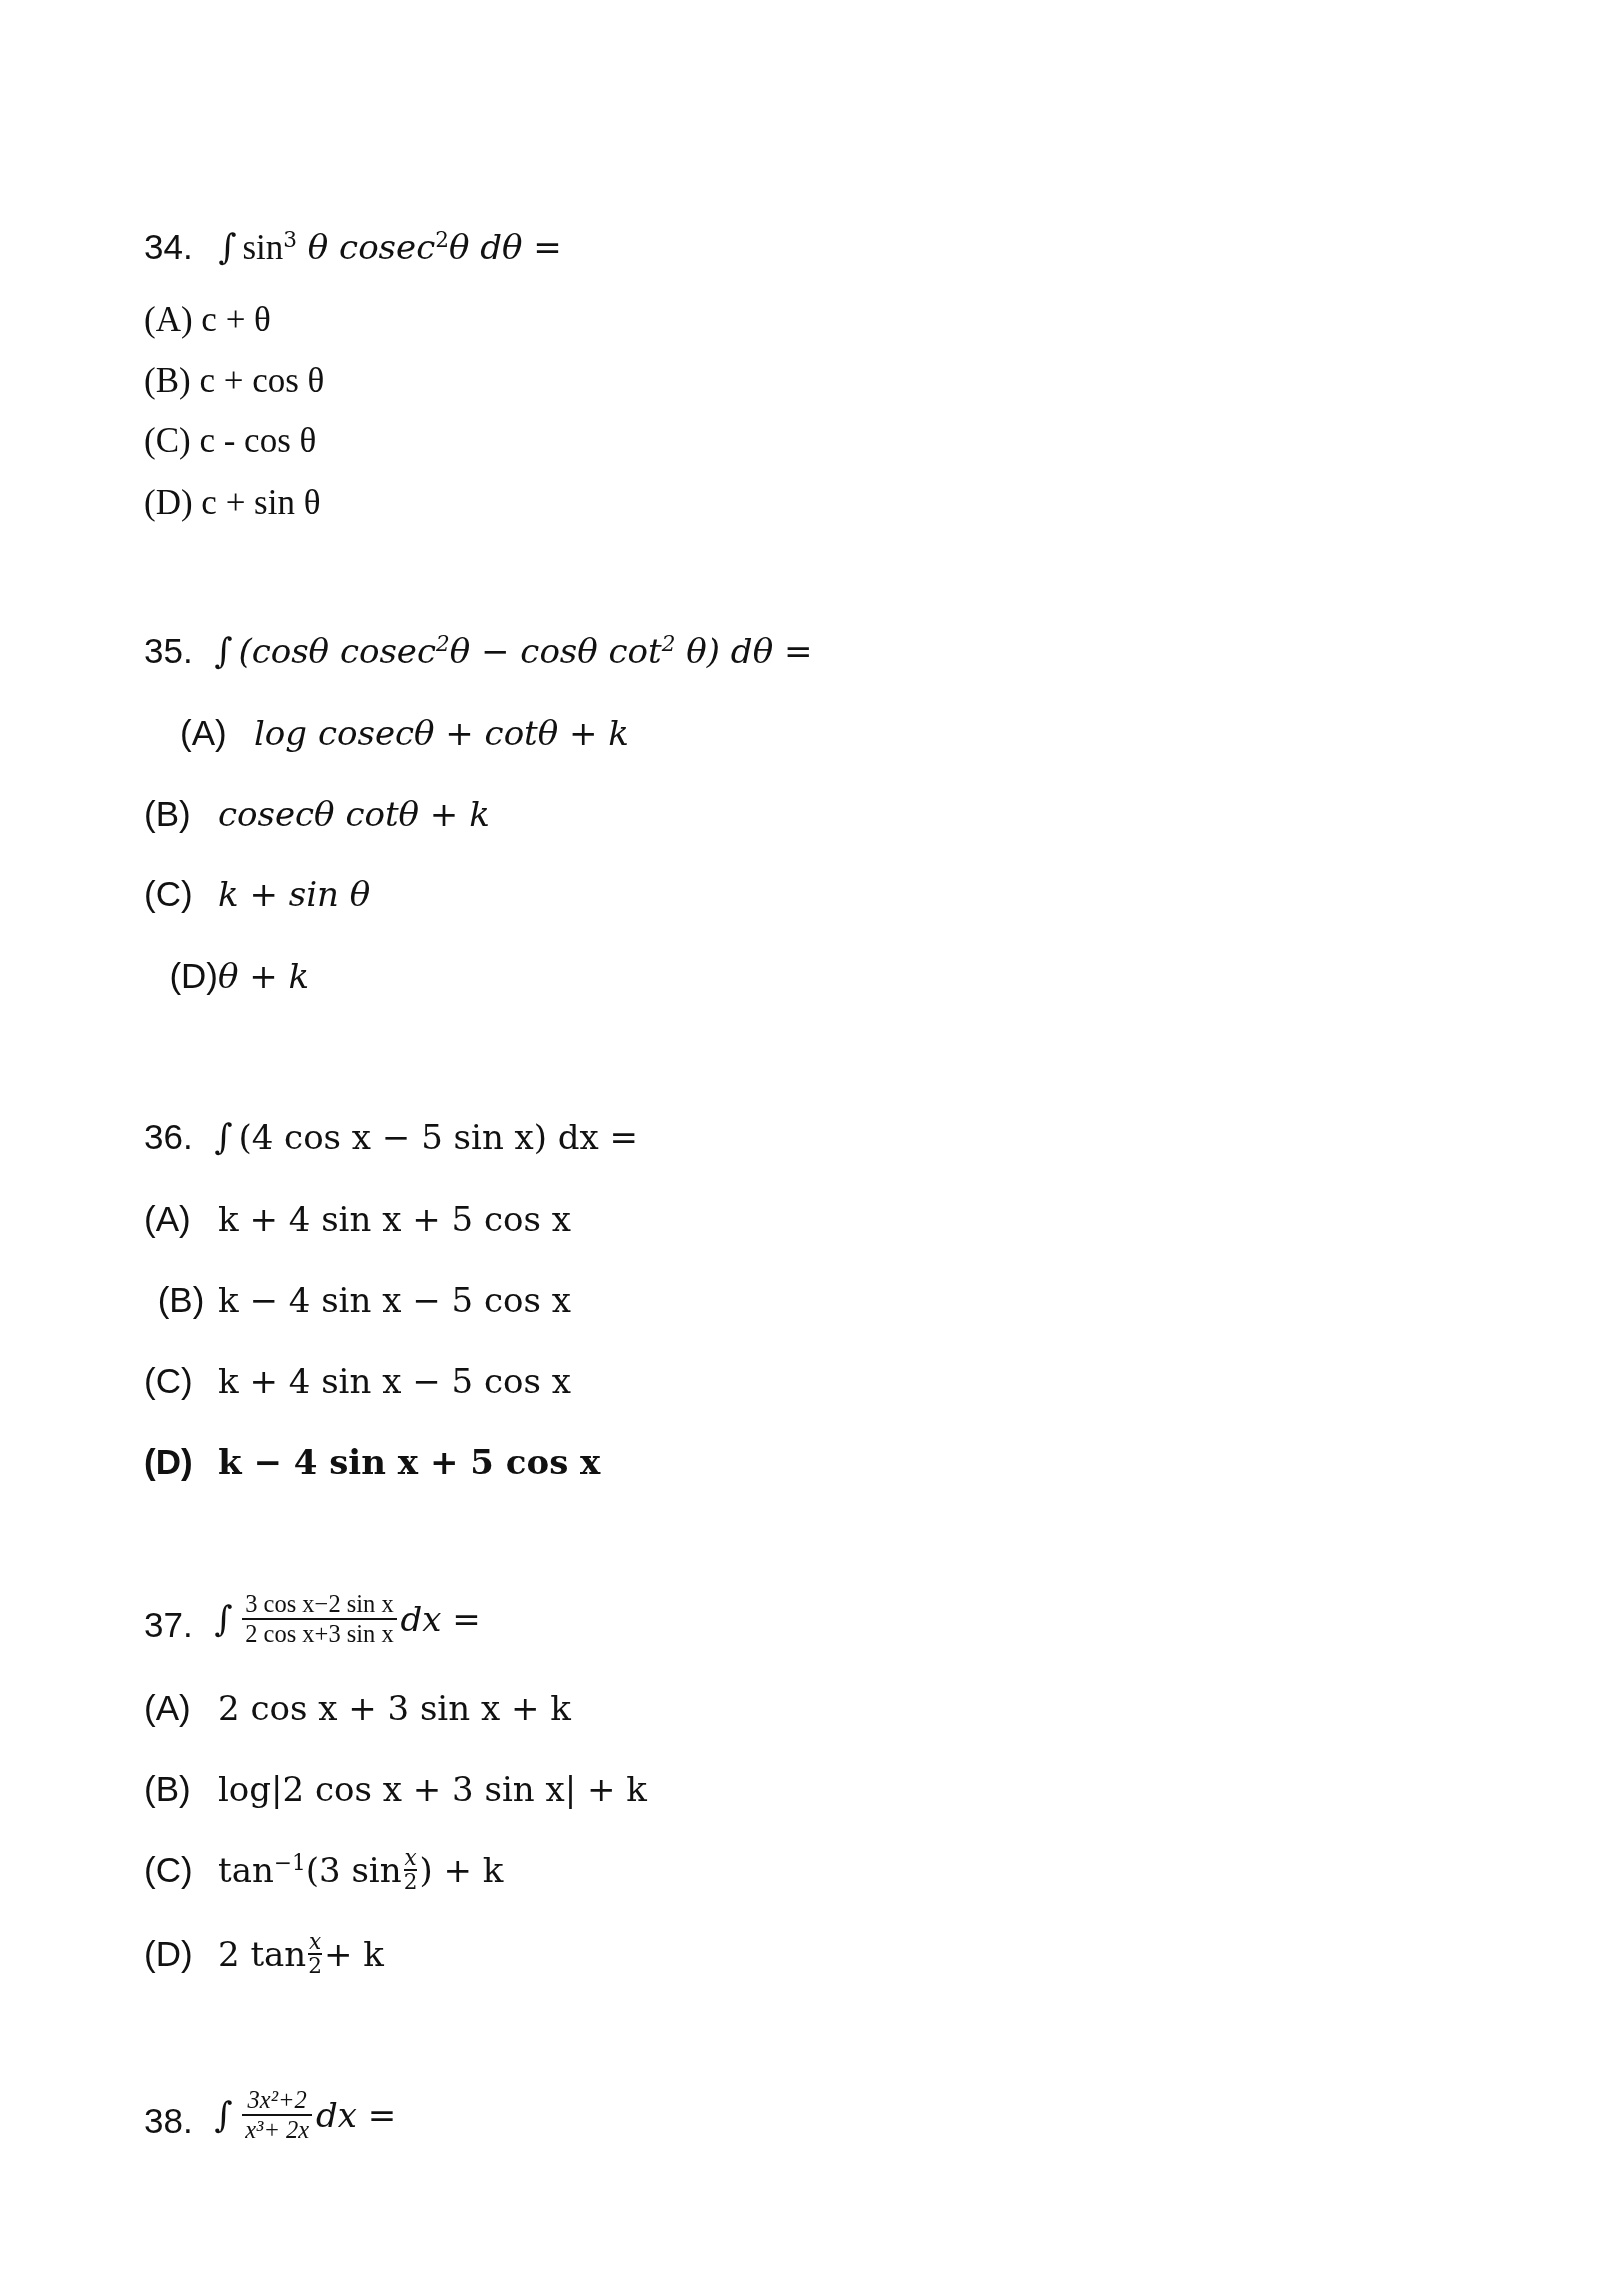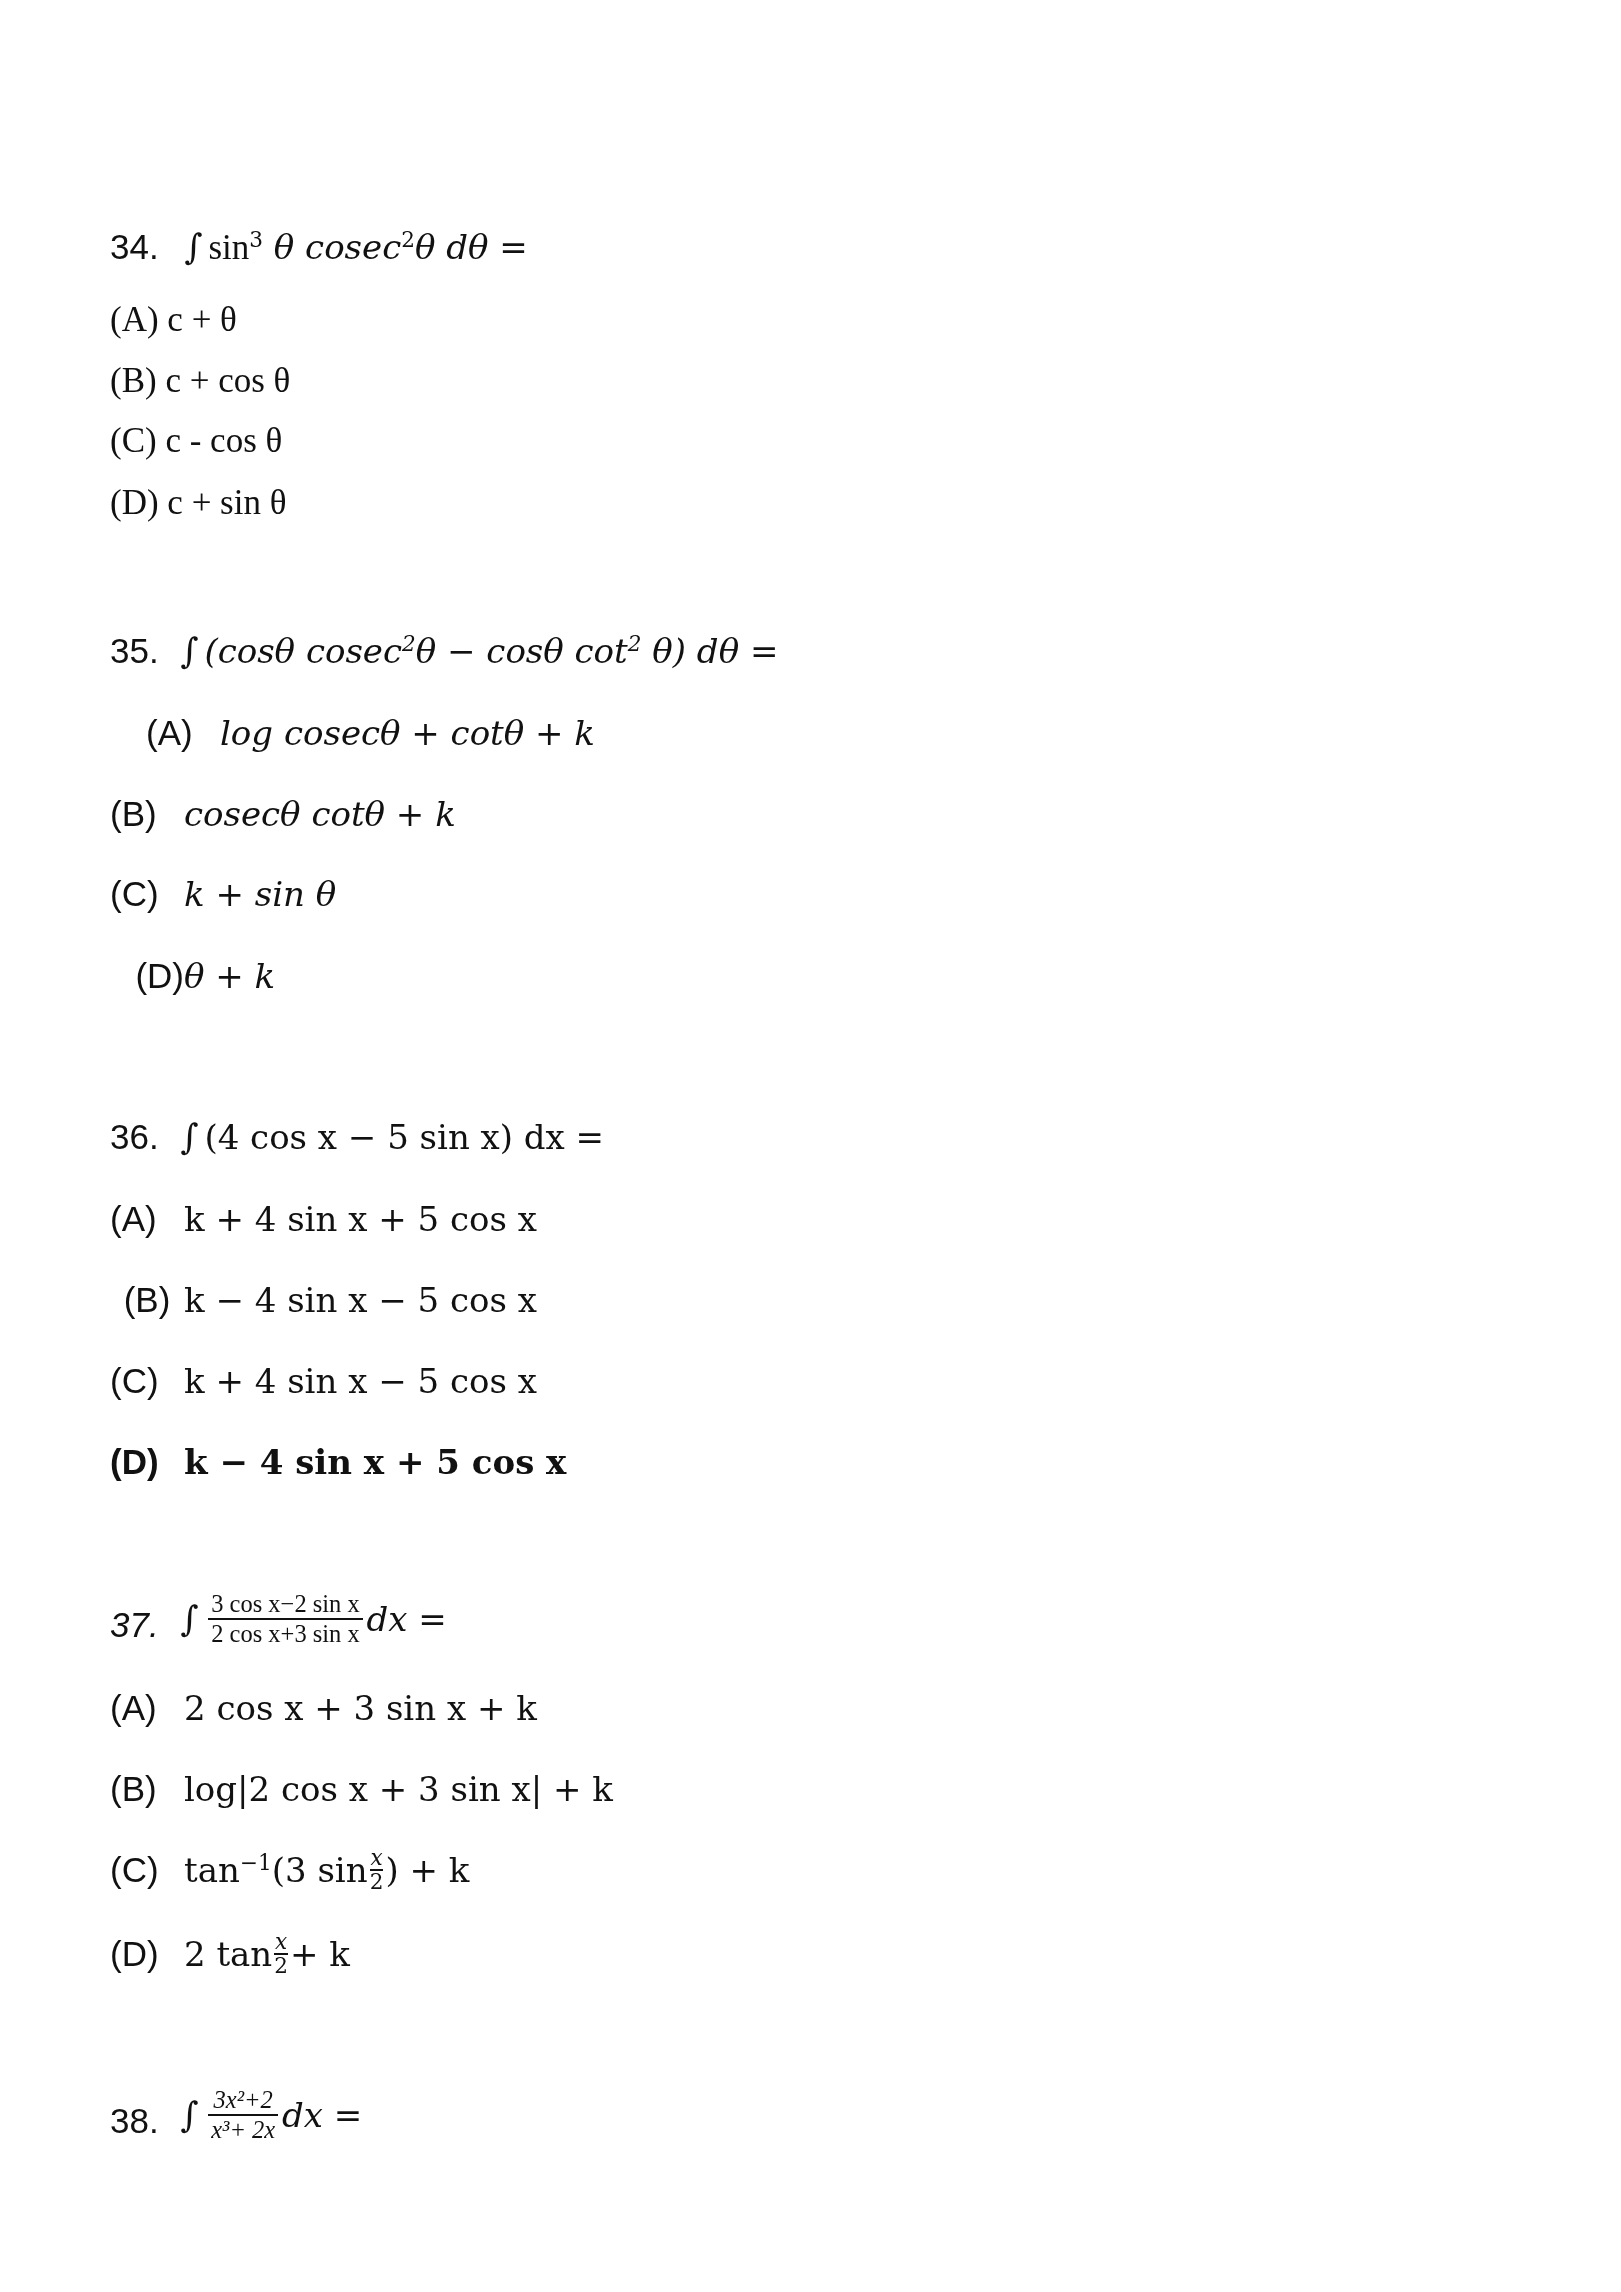--- a/index.html
+++ b/index.html
@@ -1,17 +1,17 @@
 <!DOCTYPE html>
 <html><head>
 <meta charset="utf-8">
 <style>
   html, body { margin:0; padding:0; background:#ffffff; }
   body { width:1621px; height:2293px; position:relative; overflow:hidden; color:#111; }
-  .q-line, .opt { position:absolute; left:110px; white-space:nowrap; }
+  .q-line, .opt { position:absolute; left:144px; white-space:nowrap; }
   .num { font-family:"Liberation Sans", sans-serif; font-size:35px; }
   .lbl { font-family:"Liberation Sans", sans-serif; font-size:35px; display:inline-block; width:74px; }
   .lbl-serif { font-family:"Liberation Serif", serif; font-size:35px; }
   .math { font-family:"DejaVu Serif", "Liberation Serif", serif; font-size:34px; }
   .tnr { font-family:"Liberation Serif", serif; font-size:35px; }
   .it { font-style:italic; }
   .frac { display:inline-block; vertical-align:middle; text-align:center; font-family:"Liberation Serif", serif; font-size:24.5px; margin:0 3.9px; }
   .frac .n { display:block; padding:0 2.9px; border-bottom:2.9px solid #111; line-height:1.15; }
   .frac .d { display:block; padding:0 2.9px; line-height:1.15; }
   .sfrac { display:inline-block; vertical-align:middle; text-align:center; font-size:21.6px; line-height:1.0; margin:0 2px; }
@@ -51,21 +51,21 @@
   <span class="math" style="margin-left:17.6px;">
     <span class="int">∫</span><span>(4 cos x − 5 sin x) dx =</span>
   </span>
 </div>
 <div class="opt" style="top:1199px;"><span class="lbl">(A)</span><span class="math">k + 4 sin x + 5 cos x</span></div>
 <div class="opt" style="top:1280px;text-align:center;"><span class="lbl">(B)</span><span class="math">k − 4 sin x − 5 cos x</span></div>
 <div class="opt" style="top:1361px;"><span class="lbl">(C)</span><span class="math">k + 4 sin x − 5 cos x</span></div>
 <div class="opt" style="top:1442px;font-weight:bold;"><span class="lbl">(D)</span><span class="math">k − 4 sin x + 5 cos x</span></div>
 
 <div class="q-line" style="top:1590px;">
-  <span class="num" style="vertical-align:middle;font-style:italic;">37.</span>
+  <span class="num" style="vertical-align:middle;">37.</span>
   <span class="math" style="margin-left:17.6px;">
     <span class="int" style="vertical-align:middle;">∫</span><span class="frac"><span class="n">3 cos x−2 sin x</span><span class="d">2 cos x+3 sin x</span></span><span class="it" style="vertical-align:middle;">dx =</span>
   </span>
 </div>
 <div class="opt" style="top:1688px;"><span class="lbl">(A)</span><span class="math">2 cos x + 3 sin x + k</span></div>
 <div class="opt" style="top:1769px;"><span class="lbl">(B)</span><span class="math">log|2 cos x + 3 sin x| + k</span></div>
 <div class="opt" style="top:1847px;">
   <span class="lbl" style="vertical-align:middle;">(C)</span><span class="math" style="vertical-align:middle;"><span>tan</span><sup>−1</sup><span>(3 sin</span></span><span class="sfrac math"><span class="n">x</span><span class="d">2</span></span><span class="math" style="vertical-align:middle;">) + k</span>
 </div>
 <div class="opt" style="top:1931px;">

